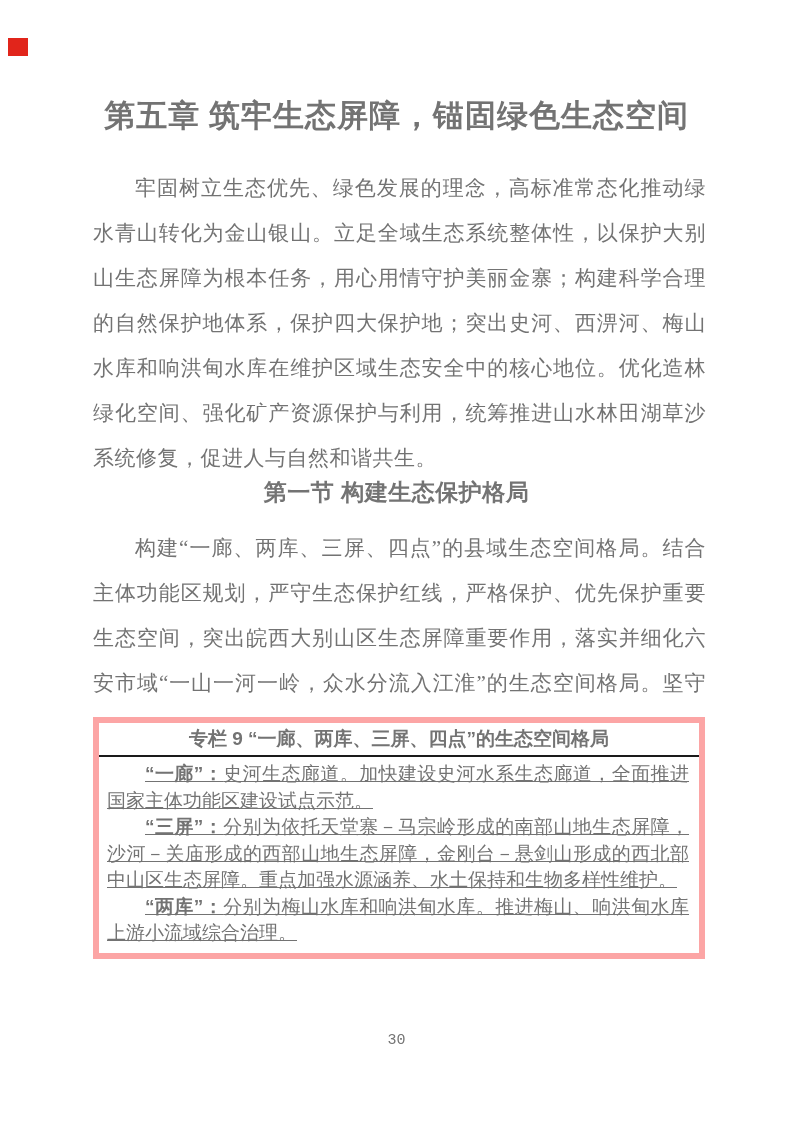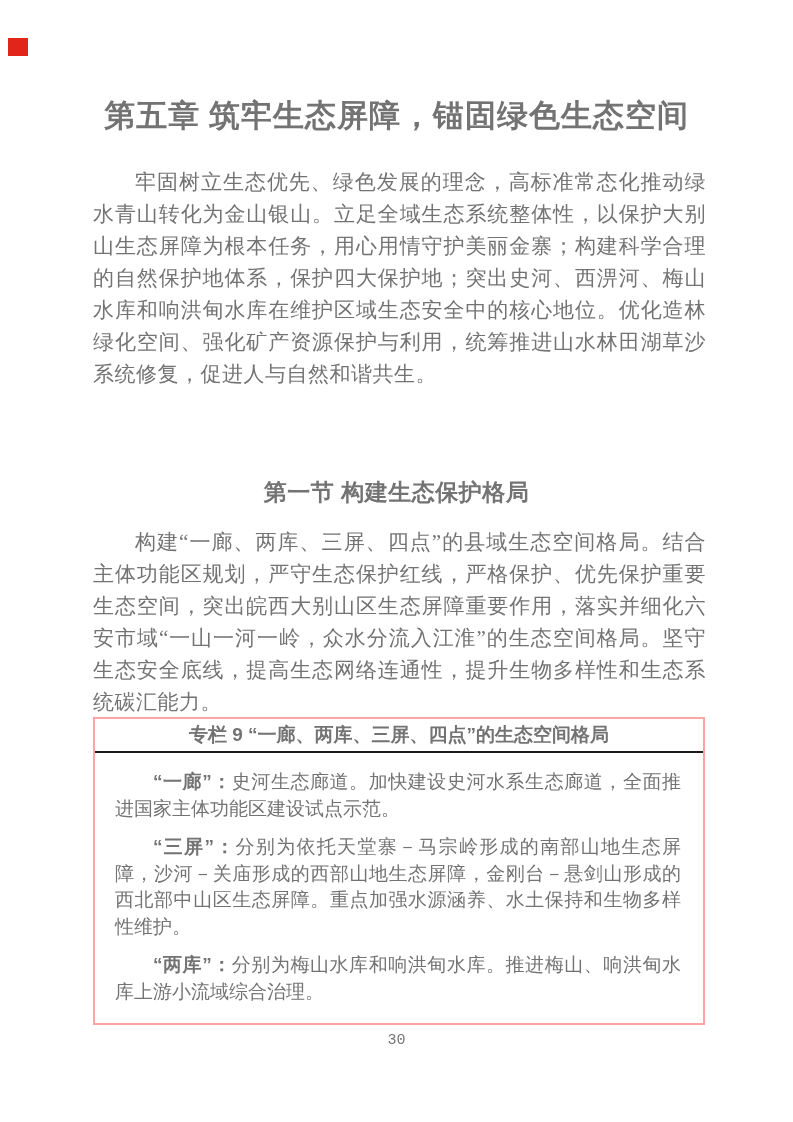--- a/index.html
+++ b/index.html
@@ -30,21 +30,21 @@
     font-weight: bold;
     letter-spacing: 1px;
     font-family: "Liberation Serif", "DejaVu Serif", serif;
   }
   .body-para {
     position: absolute;
     left: 93px;
     width: 613px;
     margin: 0;
     font-size: 21px;
-    line-height: 32px;
+    line-height: 45px;
     letter-spacing: 0.5px;
     text-align: justify;
     text-indent: 2em;
     font-family: "Liberation Serif", "DejaVu Serif", serif;
   }
   .para-1 { top: 166px; }
   .para-2 { top: 526px; }
   .section-title {
     position: absolute;
     left: 0;
@@ -56,39 +56,39 @@
     font-weight: bold;
     letter-spacing: 0.5px;
     font-family: "Liberation Sans", "DejaVu Sans", sans-serif;
   }
   .callout-box {
     position: absolute;
     left: 93px;
     top: 717px;
     width: 612px;
     box-sizing: border-box;
-    border: 2px solid #fca5a5;
+    border: 6px solid #fca5a5;
     background: #ffffff;
   }
   .callout-title {
     text-align: center;
     font-size: 19px;
     font-weight: bold;
     padding: 3px 0 3px 0;
     border-bottom: 2px solid #1a1a1a;
     font-family: "Liberation Sans", "DejaVu Sans", sans-serif;
   }
   .callout-body {
     padding: 4px 10px 6px 8px;
     font-size: 19px;
     line-height: 26.5px;
     text-align: justify;
     font-family: "Liberation Serif", "DejaVu Serif", serif;
   }
-  .callout-item { margin: 12px; text-indent: 2em; }
+  .callout-item { margin: 0; text-indent: 2em; text-decoration: underline; }
   .callout-item .lead {
     font-weight: bold;
     font-family: "Liberation Sans", "DejaVu Sans", sans-serif;
   }
   .page-number {
     position: absolute;
     left: 0;
     right: 0;
     top: 1032px;
     text-align: center;

